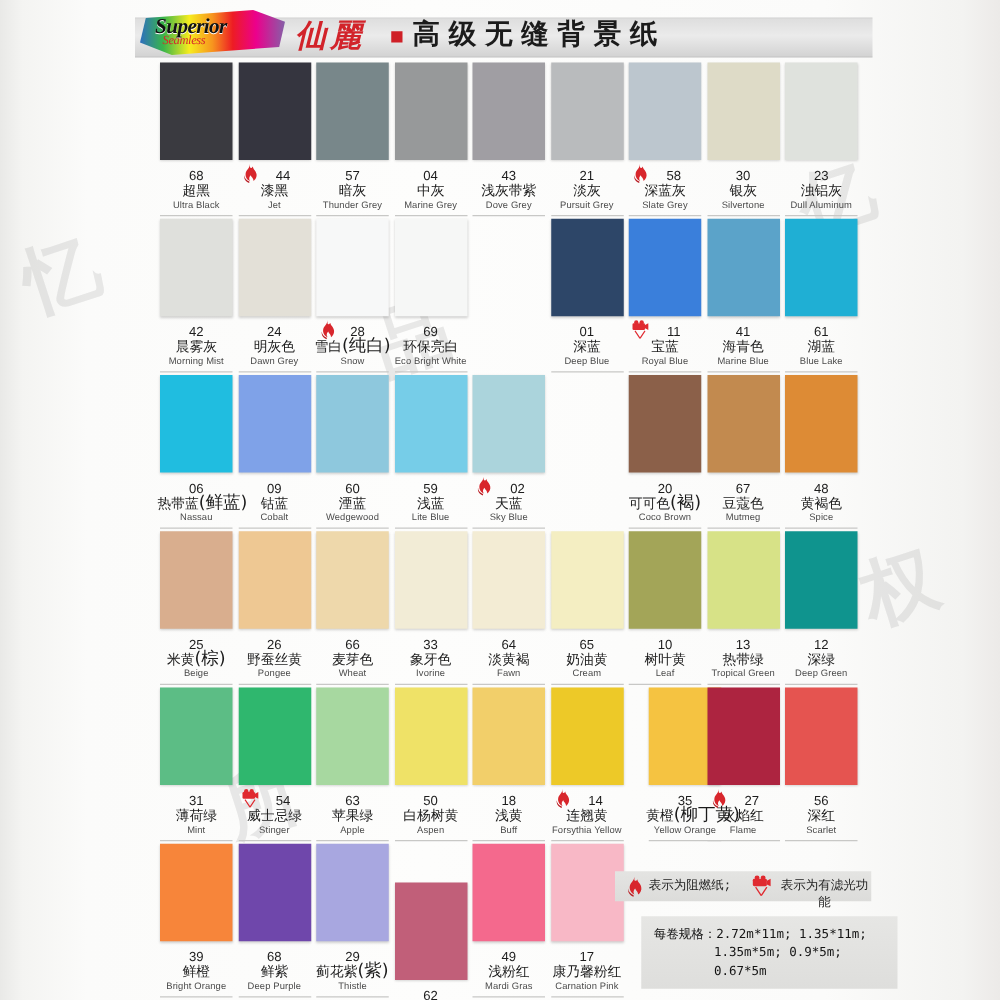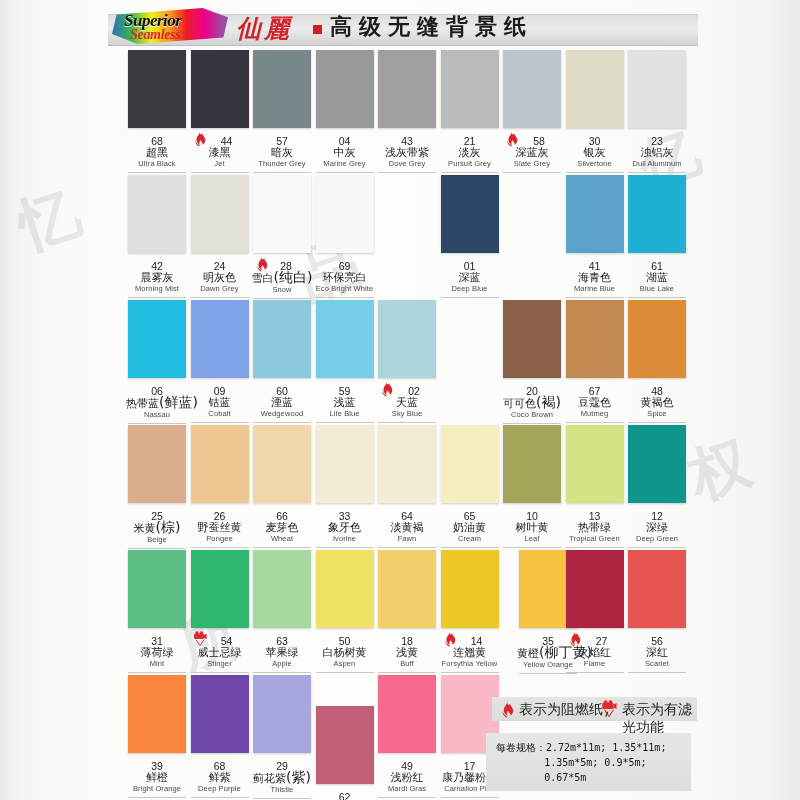--- a/index.html
+++ b/index.html
@@ -27,21 +27,21 @@
   #logo{position:absolute;left:4px;top:0px;width:120px;height:40px;}
   #logo .shield{
     position:absolute;left:0;top:2px;width:116px;height:36px;
     background:linear-gradient(90deg,#2f6fbf 0%,#39b54a 16%,#f7ec1e 34%,#f7941e 50%,#ed1c24 64%,#ec008c 80%,#8560a8 100%);
     clip-path:polygon(4% 18%,78% 0%,100% 26%,96% 82%,22% 100%,0% 72%);
     box-shadow:1px 1px 2px rgba(0,0,0,.45);
   }
   #logo .sup{position:absolute;left:12px;top:5px;font-family:"Liberation Serif",serif;font-style:italic;
     font-weight:700;font-size:17px;color:#111;letter-spacing:-.5px;text-shadow:0 1px 0 #fff;}
   #logo .sea{position:absolute;left:18px;top:21px;font-family:"Liberation Serif",serif;font-style:italic;
-    font-weight:700;font-size:14px;color:#d7262d;letter-spacing:-.3px;}
+    font-weight:400;font-size:10px;color:#d7262d;letter-spacing:-.3px;}
   #brandcn{position:absolute;left:128px;top:6px;font-family:"DejaVu Sans",sans-serif;font-weight:700;
     font-size:25px;color:#d2232a;letter-spacing:3px;font-style:italic;}
   #redsq{position:absolute;left:205px;top:19px;width:9px;height:9px;background:#cf2027;}
   #headline{position:absolute;left:222px;top:6px;font-family:"DejaVu Sans",sans-serif;font-weight:700;
     font-size:22px;color:#1b1b1b;letter-spacing:7px;}
 
   
   #grid{position:absolute;left:126px;top:50px;width:566px;}
   .row{position:relative;height:125px;}
   .cellwrap{position:absolute;width:62px;}
@@ -56,22 +56,22 @@
   .underline{position:absolute;left:2px;right:2px;bottom:-4px;height:1px;background:#c8c8c6;}
 
   
   .flame{position:absolute;left:4px;top:-2px;width:14px;height:16px;}
   
   .proj{position:absolute;left:3px;top:-2px;width:16px;height:16px;}
 
   
   #legendbar{position:absolute;left:492px;top:697px;width:205px;height:24px;
     background:linear-gradient(180deg,#e4e4e2,#dcdcda);}
-  #legendbar .li{position:absolute;top:4px;font-family:Liberation Mono, monospace;font-size:14px;color:#222;}
-  #specbox{position:absolute;left:486px;top:733px;width:205px;height:58px;
+  #legendbar .li{position:absolute;top:4px;font-family:Liberation Mono, monospace;font-size:10px;color:#222;text-align:center;}
+  #specbox{position:absolute;left:513px;top:733px;width:205px;height:58px;
     background:linear-gradient(180deg,#e6e6e4,#dededc);text-decoration:underline;}
   #specbox .sp{font-family:"DejaVu Sans Mono","DejaVu Sans",monospace;font-size:10px;color:#141414;
     line-height:15px;white-space:pre;position:absolute;left:10px;top:7px;}
 </style>
 </head>
 <body>
 
 <div id="sheet">
 
   <div class="wm" style="left:20px;top:180px;transform:rotate(-18deg)">忆</div>
@@ -221,20 +221,35 @@
             <div class="en">Eco Bright White</div>
             <div class="underline"></div>
           </div>
         </div>
         <div class="cellwrap" style="left: 312.5px;">
           <div class="sw" title="Deep Blue" style="background: rgb(45, 70, 104);"></div>
           <div class="meta">
             <div class="codeline"><span class="code">01</span></div>
             <div class="cn"><span>深蓝</span></div>
             <div class="en">Deep Blue</div>
+            <div class="underline"></div>
+          </div>
+        </div>
+        <div class="cellwrap" style="left: 375px;">
+          <div class="sw" title="Royal Blue" style="background: rgb(58, 127, 219);"></div>
+          <div class="meta">
+            <div class="codeline"><span class="proj"><svg viewBox="0 0 24 24" width="16" height="16" aria-hidden="true">
+                  <rect x="3" y="4" width="15" height="8" rx="1.5" fill="#e02a30"></rect>
+                  <circle cx="7.5" cy="3" r="2.6" fill="#e02a30"></circle>
+                  <circle cx="14" cy="3" r="2.6" fill="#e02a30"></circle>
+                  <path d="M18 6l4-2v8l-4-2z" fill="#e02a30"></path>
+                  <path d="M6 13l6 9M18 13l-6 9" stroke="#e02a30" stroke-width="1.4" fill="none"></path>
+                </svg></span><span class="code" style="margin-left: 14px;">11</span></div>
+            <div class="cn"><span>宝蓝</span></div>
+            <div class="en">Royal Blue</div>
             <div class="underline"></div>
           </div>
         </div>
         <div class="cellwrap" style="left: 437.5px;">
           <div class="sw" title="Marine Blue" style="background: rgb(91, 163, 201);"></div>
           <div class="meta">
             <div class="codeline"><span class="code">41</span></div>
             <div class="cn"><span>海青色</span></div>
             <div class="en">Marine Blue</div>
             <div class="underline"></div>

